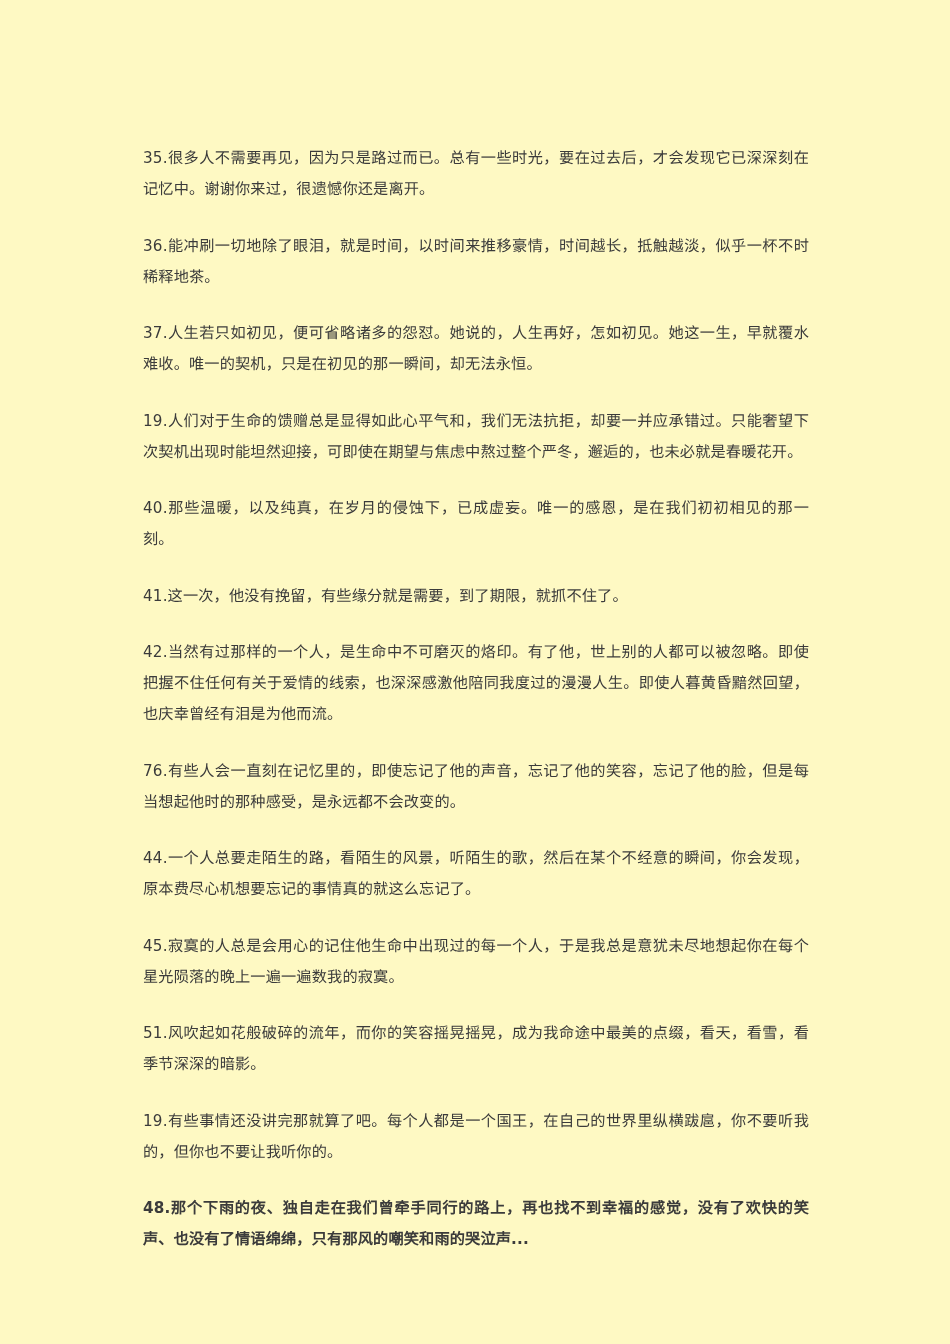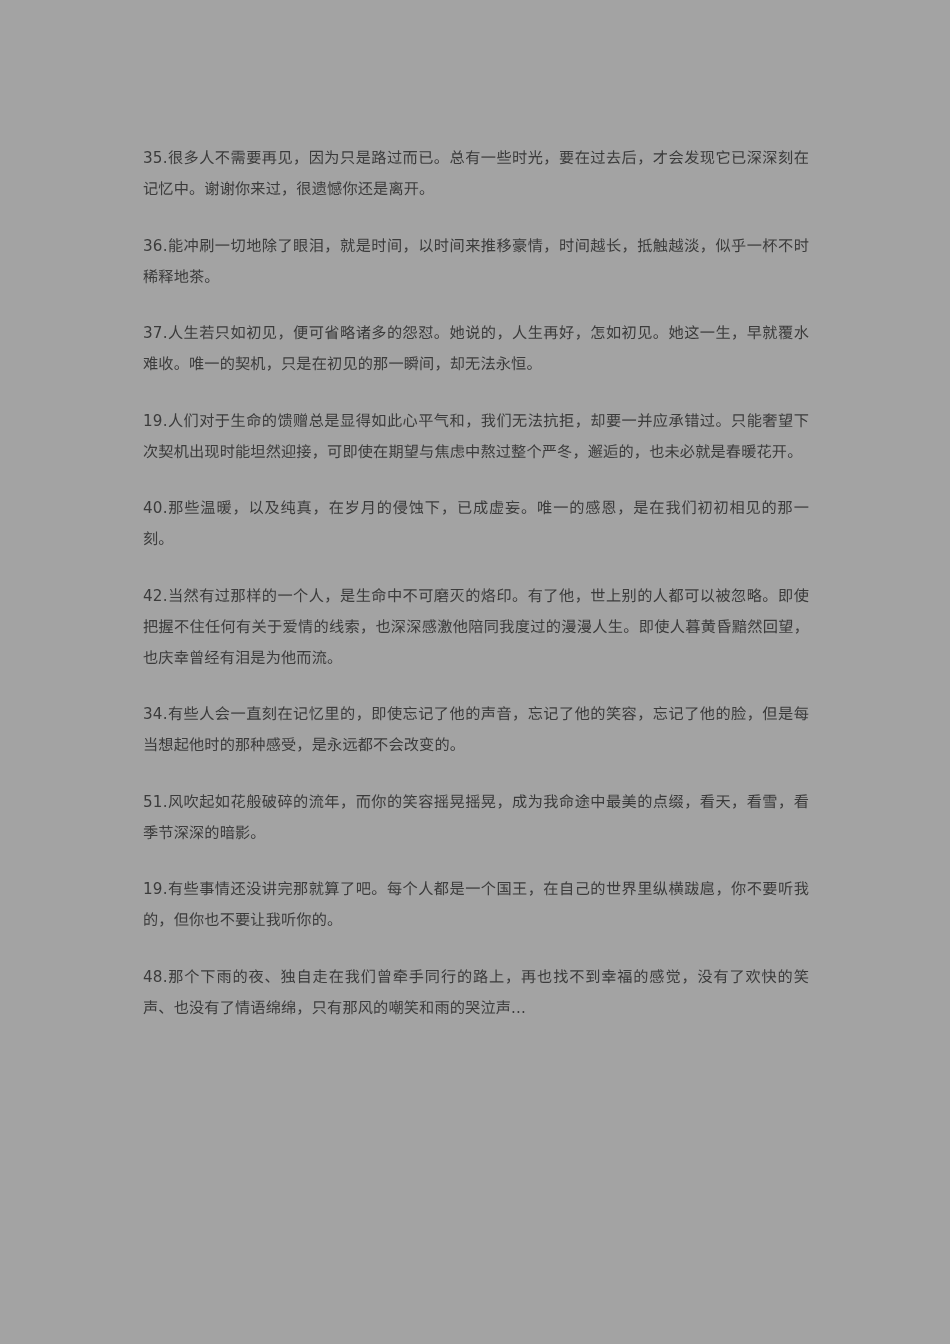--- a/index.html
+++ b/index.html
@@ -13,49 +13,53 @@
     height: 1344px;
     font-family: "DejaVu Sans", "Liberation Sans", sans-serif;
     color: #3b3b3b;
     overflow: hidden;
   }
   #page {
     box-sizing: border-box;
     width: 950px;
     height: 1344px;
     padding: 143px 142px 0 143px;
-    background: #a3a3a3;
+    background: #fef9c3;
   }
   #article {
     width: 666px;
   }
   .para {
     margin: 0 0 25.5px 0;
     font-size: 15.2px;
     line-height: 31px;
     text-align: justify;
     text-justify: inter-character;
     letter-spacing: 0.15px;
     color: #3b3b3b;
     word-break: break-all;
     white-space: normal;
   }
   .para:last-child {
     margin-bottom: 16px;
+    font-weight: bold;
   }
 </style>
 </head>
 <body>
 
 <div id="page">
   <div id="article">
     <p class="para">35.很多人不需要再见，因为只是路过而已。总有一些时光，要在过去后，才会发现它已深深刻在记忆中。谢谢你来过，很遗憾你还是离开。</p>
     <p class="para">36.能冲刷一切地除了眼泪，就是时间，以时间来推移豪情，时间越长，抵触越淡，似乎一杯不时稀释地茶。</p>
     <p class="para">37.人生若只如初见，便可省略诸多的怨怼。她说的，人生再好，怎如初见。她这一生，早就覆水难收。唯一的契机，只是在初见的那一瞬间，却无法永恒。</p>
     <p class="para">19.人们对于生命的馈赠总是显得如此心平气和，我们无法抗拒，却要一并应承错过。只能奢望下次契机出现时能坦然迎接，可即使在期望与焦虑中熬过整个严冬，邂逅的，也未必就是春暖花开。</p>
     <p class="para">40.那些温暖，以及纯真，在岁月的侵蚀下，已成虚妄。唯一的感恩，是在我们初初相见的那一刻。</p>
+    <p class="para">41.这一次，他没有挽留，有些缘分就是需要，到了期限，就抓不住了。</p>
     <p class="para">42.当然有过那样的一个人，是生命中不可磨灭的烙印。有了他，世上别的人都可以被忽略。即使把握不住任何有关于爱情的线索，也深深感激他陪同我度过的漫漫人生。即使人暮黄昏黯然回望，也庆幸曾经有泪是为他而流。</p>
-    <p class="para">34.有些人会一直刻在记忆里的，即使忘记了他的声音，忘记了他的笑容，忘记了他的脸，但是每当想起他时的那种感受，是永远都不会改变的。</p>
+    <p class="para">76.有些人会一直刻在记忆里的，即使忘记了他的声音，忘记了他的笑容，忘记了他的脸，但是每当想起他时的那种感受，是永远都不会改变的。</p>
+    <p class="para">44.一个人总要走陌生的路，看陌生的风景，听陌生的歌，然后在某个不经意的瞬间，你会发现，原本费尽心机想要忘记的事情真的就这么忘记了。</p>
+    <p class="para">45.寂寞的人总是会用心的记住他生命中出现过的每一个人，于是我总是意犹未尽地想起你在每个星光陨落的晚上一遍一遍数我的寂寞。</p>
     <p class="para">51.风吹起如花般破碎的流年，而你的笑容摇晃摇晃，成为我命途中最美的点缀，看天，看雪，看季节深深的暗影。</p>
     <p class="para">19.有些事情还没讲完那就算了吧。每个人都是一个国王，在自己的世界里纵横跋扈，你不要听我的，但你也不要让我听你的。</p>
     <p class="para">48.那个下雨的夜、独自走在我们曾牵手同行的路上，再也找不到幸福的感觉，没有了欢快的笑声、也没有了情语绵绵，只有那风的嘲笑和雨的哭泣声...</p>
   </div>
 </div>
 
 </body></html>

